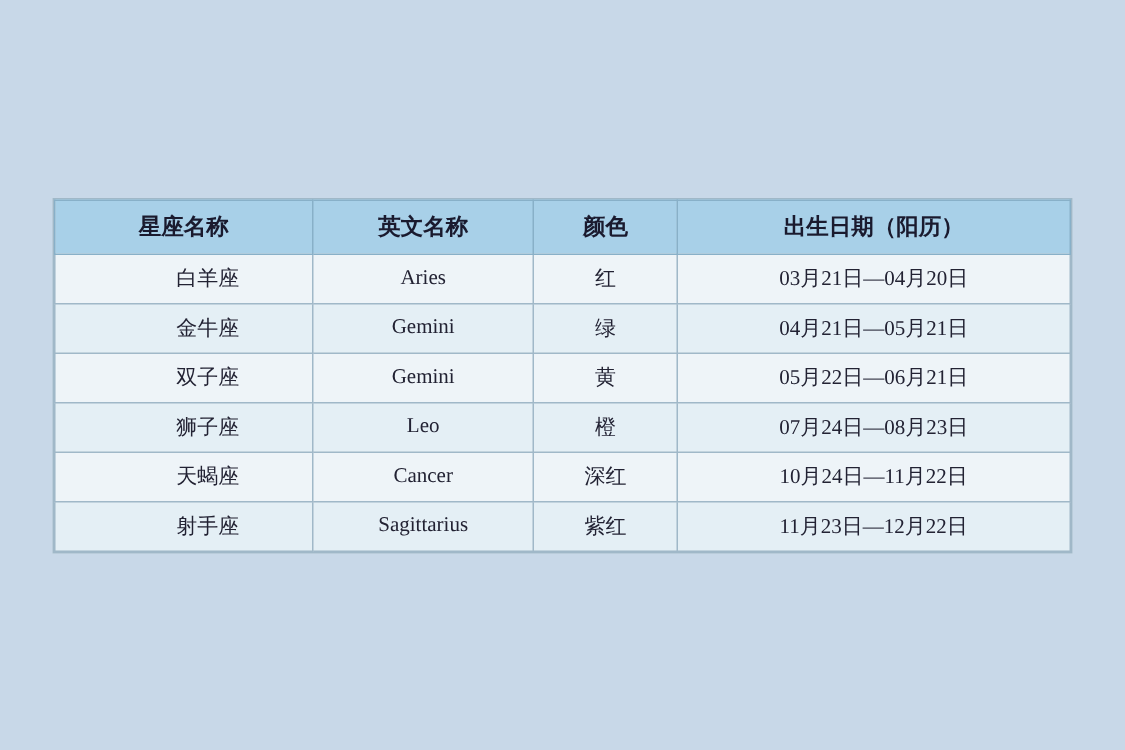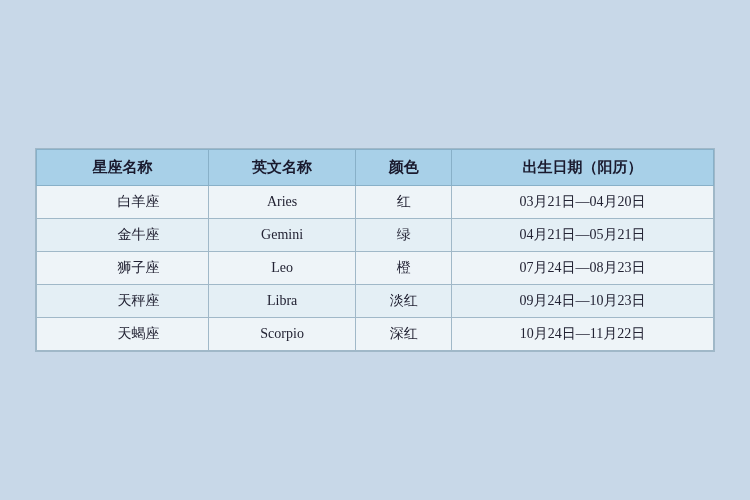--- a/index.html
+++ b/index.html
@@ -90,32 +90,38 @@
           <td>红</td>
           <td>03月21日—04月20日</td>
         </tr>
         <tr>
           <td>金牛座</td>
           <td>Gemini</td>
           <td>绿</td>
           <td>04月21日—05月21日</td>
         </tr>
         <tr>
+          <td>双子座</td>
+          <td>Gemini</td>
+          <td>黄</td>
+          <td>05月22日—06月21日</td>
+        </tr>
+        <tr>
           <td>狮子座</td>
           <td>Leo</td>
           <td>橙</td>
           <td>07月24日—08月23日</td>
         </tr>
         <tr>
-          <td>天秤座</td>
-          <td>Libra</td>
-          <td>淡红</td>
-          <td>09月24日—10月23日</td>
+          <td>天蝎座</td>
+          <td>Cancer</td>
+          <td>深红</td>
+          <td>10月24日—11月22日</td>
         </tr>
         <tr>
-          <td>天蝎座</td>
-          <td>Scorpio</td>
-          <td>深红</td>
-          <td>10月24日—11月22日</td>
+          <td>射手座</td>
+          <td>Sagittarius</td>
+          <td>紫红</td>
+          <td>11月23日—12月22日</td>
         </tr>
       </tbody>
   </table>
 </div>
 
 </body></html>

